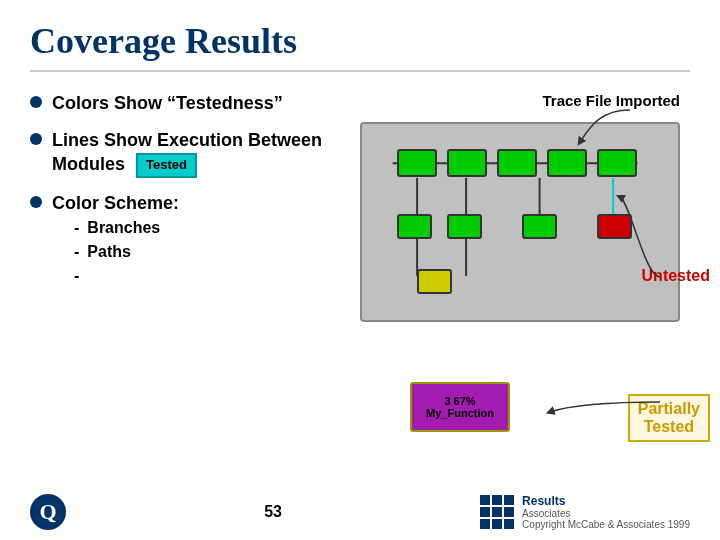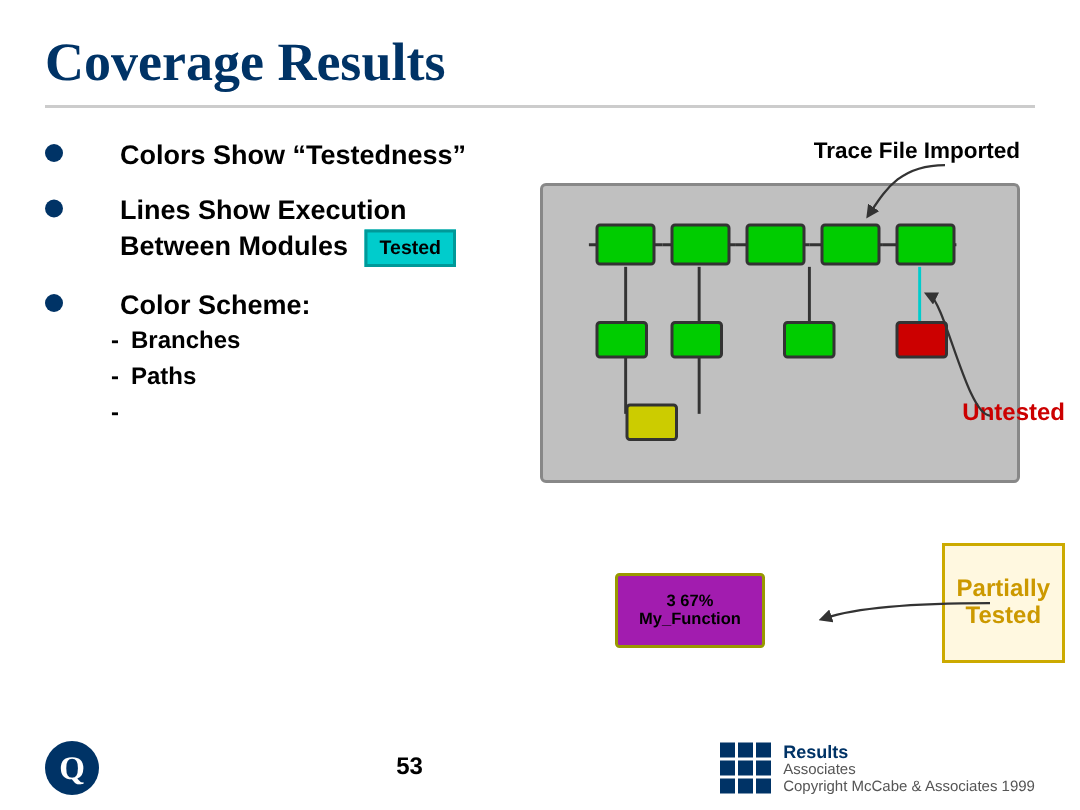--- a/index.html
+++ b/index.html
@@ -54,21 +54,20 @@
       border-radius: 50%;
       margin-top: 4px;
       flex-shrink: 0;
     }
 
     .bullet-text {
       font-size: 18px;
       color: #000000;
       line-height: 1.3;
       font-weight: bold;
-      margin-left: 28px;
     }
 
     .tested-badge {
       display: inline-block;
       background: #00cccc;
       color: #000;
       font-size: 13px;
       font-weight: bold;
       padding: 2px 8px;
       border: 2px solid #009999;
@@ -174,21 +173,21 @@
 
     .partially-label {
       position: absolute;
       right: 0;
       bottom: 30px;
       font-size: 16px;
       font-weight: bold;
       color: #cc9900;
       background: #fff8e0;
       border: 2px solid #ccaa00;
-      padding: 20px 8px;
+      padding: 4px 8px;
       text-align: center;
     }
 
     
     .func-box {
       position: absolute;
       bottom: 40px;
       left: 60px;
       width: 100px;
       height: 50px;

